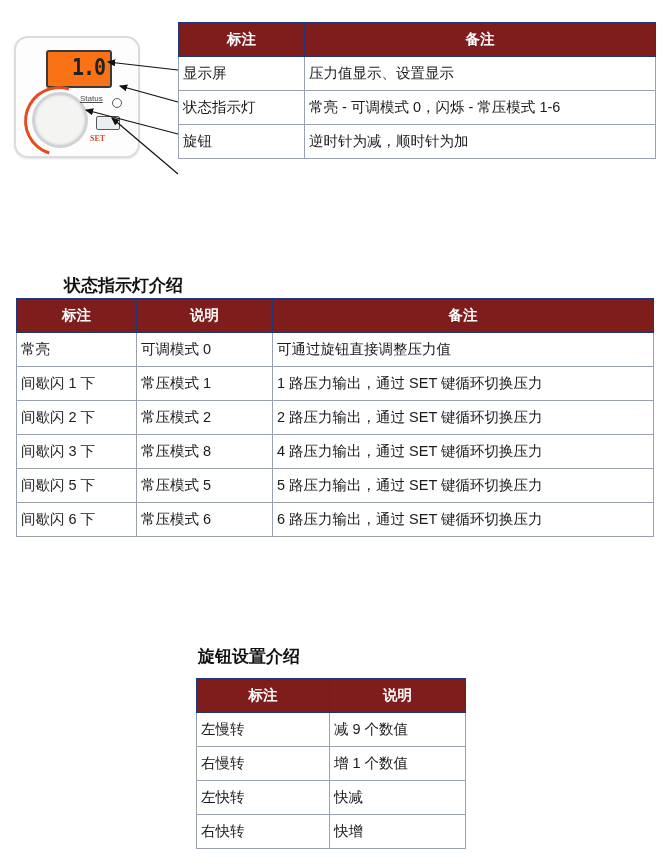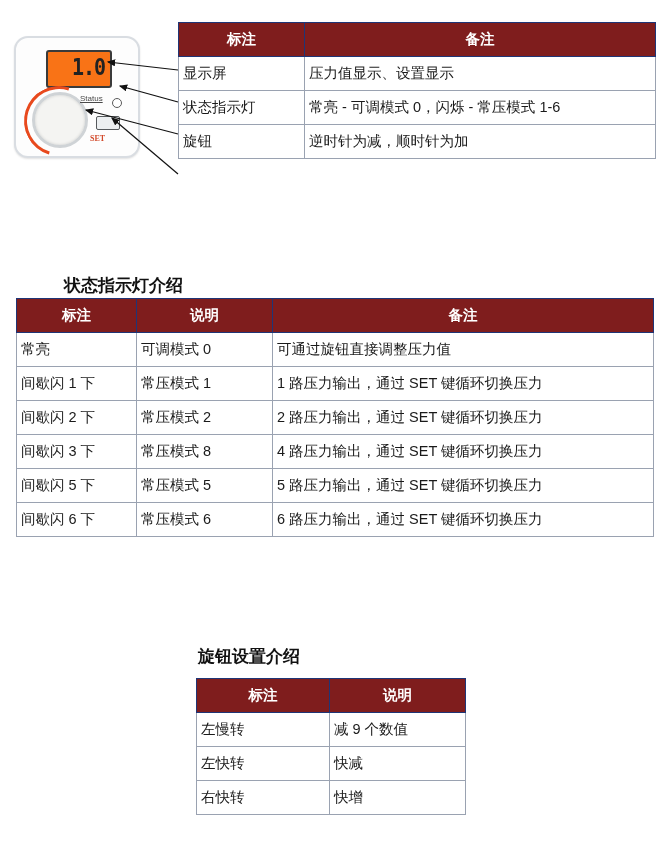--- a/index.html
+++ b/index.html
@@ -322,20 +322,24 @@
         <th>标注</th>
         <th>说明</th>
       </tr>
     </thead>
     <tbody>
       <tr>
         <td>左慢转</td>
         <td>减 9 个数值</td>
       </tr>
       <tr>
+        <td>右慢转</td>
+        <td>增 1 个数值</td>
+      </tr>
+      <tr>
         <td>左快转</td>
         <td>快减</td>
       </tr>
       <tr>
         <td>右快转</td>
         <td>快增</td>
       </tr>
     </tbody>
   </table>
 </div>

